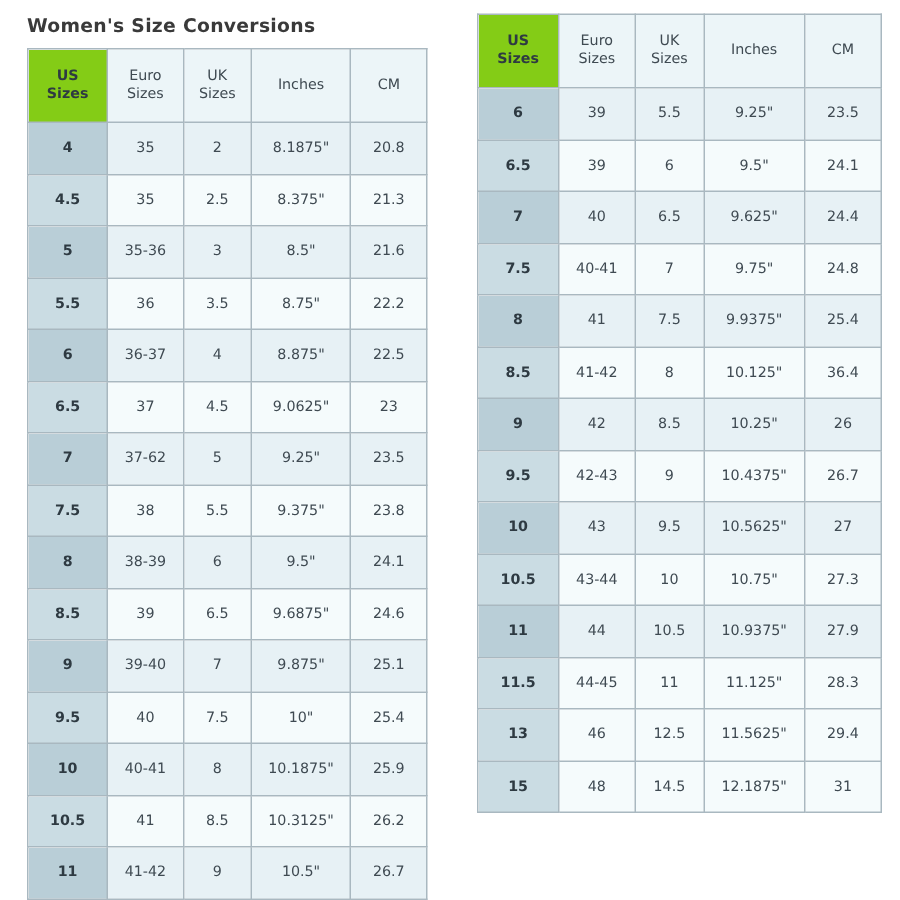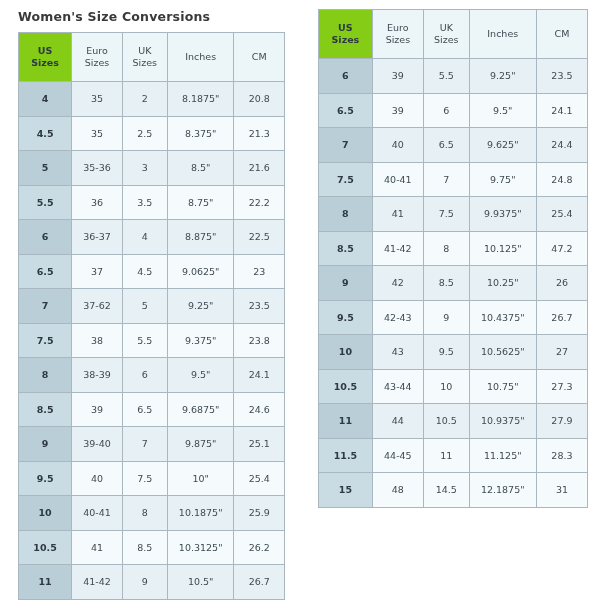--- a/index.html
+++ b/index.html
@@ -312,21 +312,21 @@
               <td>41</td>
               <td>7.5</td>
               <td>9.9375"</td>
               <td>25.4</td>
             </tr>
             <tr class="band-b">
               <td class="col-us">8.5</td>
               <td>41-42</td>
               <td>8</td>
               <td>10.125"</td>
-              <td>47.2</td>
+              <td>36.4</td>
             </tr>
             <tr class="band-a">
               <td class="col-us">9</td>
               <td>42</td>
               <td>8.5</td>
               <td>10.25"</td>
               <td>26</td>
             </tr>
             <tr class="band-b">
               <td class="col-us">9.5</td>
@@ -357,20 +357,27 @@
               <td>27.9</td>
             </tr>
             <tr class="band-b">
               <td class="col-us">11.5</td>
               <td>44-45</td>
               <td>11</td>
               <td>11.125"</td>
               <td>28.3</td>
             </tr>
             <tr class="band-b">
+              <td class="col-us">13</td>
+              <td>46</td>
+              <td>12.5</td>
+              <td>11.5625"</td>
+              <td>29.4</td>
+            </tr>
+            <tr class="band-b">
               <td class="col-us">15</td>
               <td>48</td>
               <td>14.5</td>
               <td>12.1875"</td>
               <td>31</td>
             </tr>
           </tbody>
       </table>
     </div>
 

